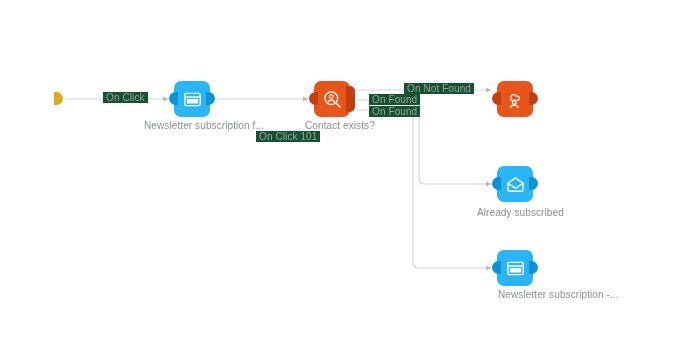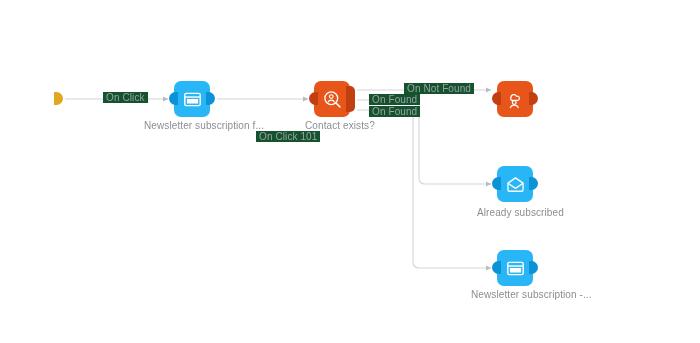--- a/index.html
+++ b/index.html
@@ -165,21 +165,21 @@
         <rect x="3.2" y="5" width="17.6" height="14" rx="1.6" fill="none" stroke="#ffffff" stroke-width="1.6"></rect>
         <path d="M3.2 9.2 H20.8" stroke="#ffffff" stroke-width="1.6"></path>
         <rect x="5.6" y="11.4" width="12.8" height="5.2" fill="#ffffff"></rect>
       </svg>
     </span>
   </div>
 
   <div class="node-label" style="left:144px; top:120px;">Newsletter subscription f...</div>
   <div class="node-label" style="left:305px; top:120px;">Contact exists?</div>
   <div class="node-label" style="left:477px; top:207px;">Already subscribed</div>
-  <div class="node-label" style="left:471px; top:289px;">Newsletter subscription -...</div>
+  <div class="node-label" style="left:498px; top:289px;">Newsletter subscription -...</div>
 
   <div class="edge-label" style="left:103px; top:92px;">On Click</div>
   <div class="edge-label" style="left:256px; top:92px;margin-top:39px;">On Click 101</div>
   <div class="edge-label" style="left:404px; top:83px;">On Not Found</div>
   <div class="edge-label" style="left:369px; top:94px;">On Found</div>
   <div class="edge-label" style="left:369px; top:106px;">On Found</div>
 
 </div>
 
 </body></html>

